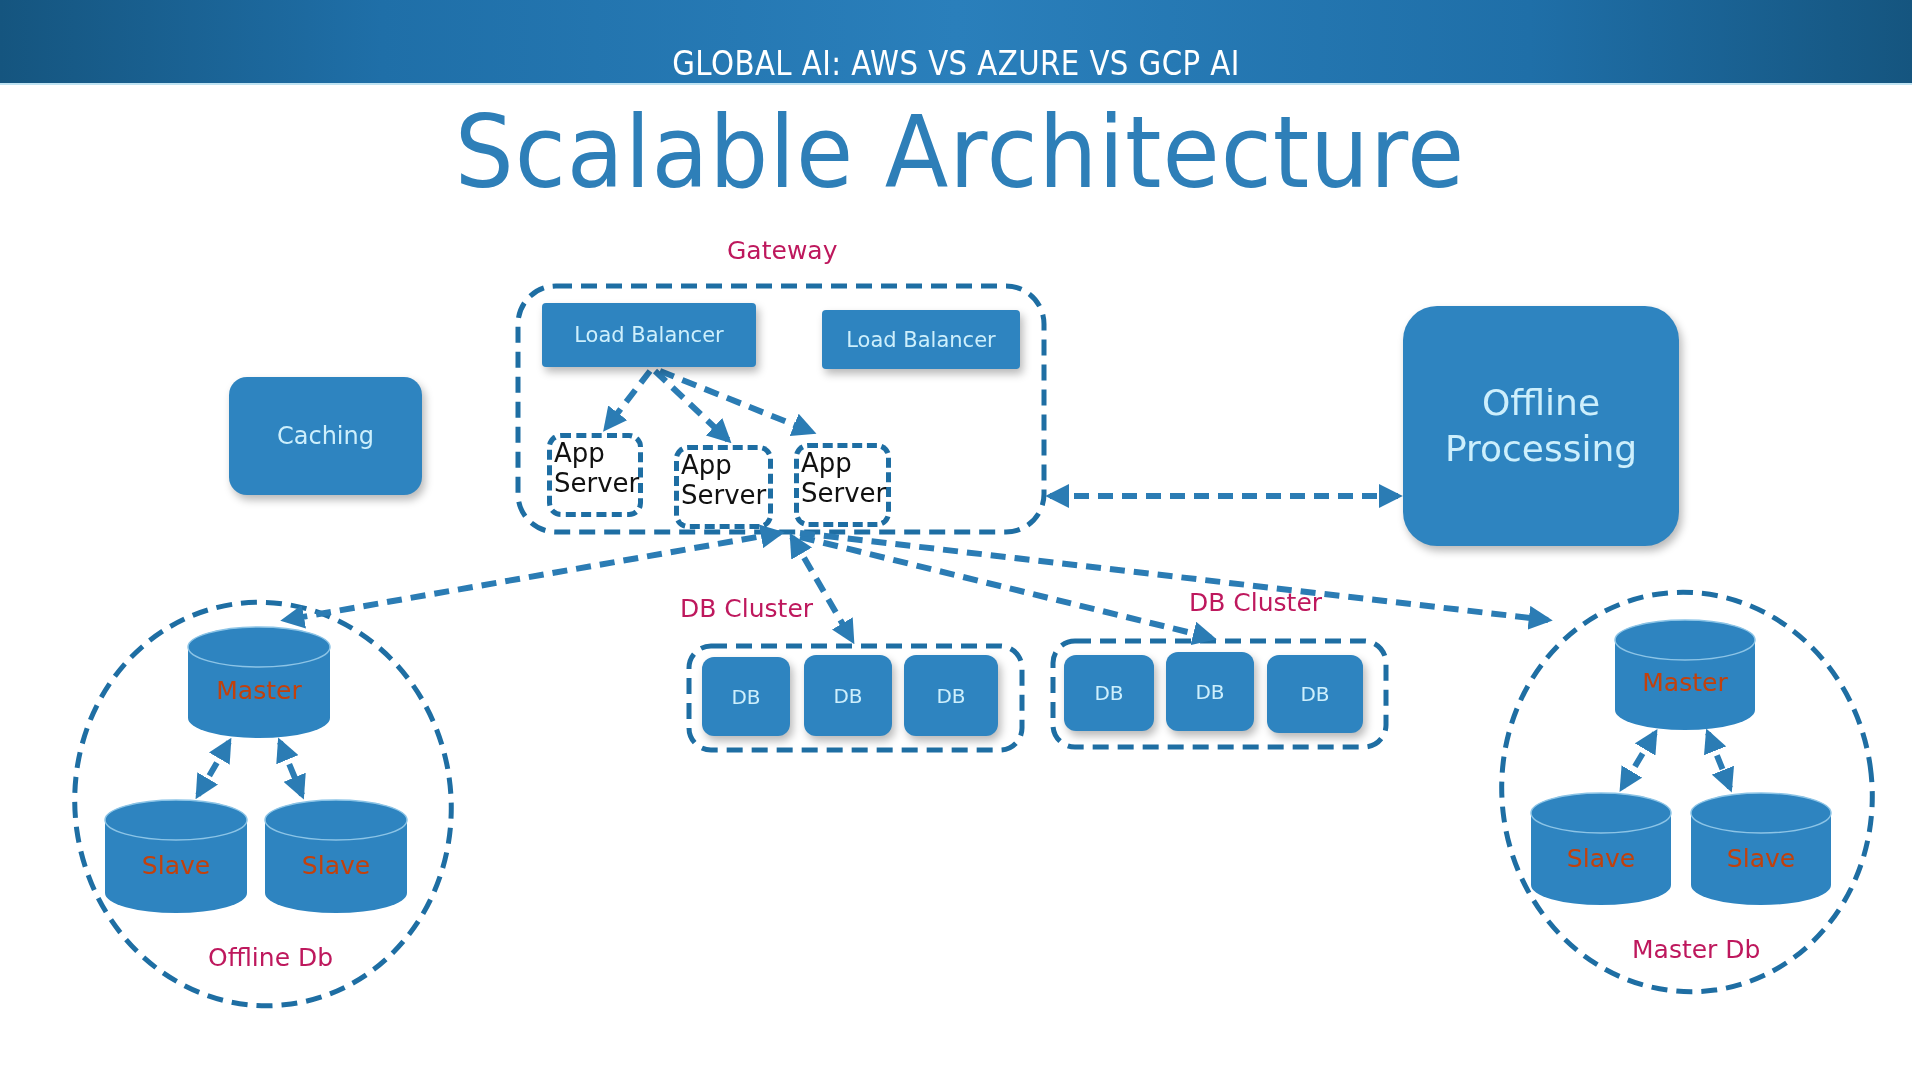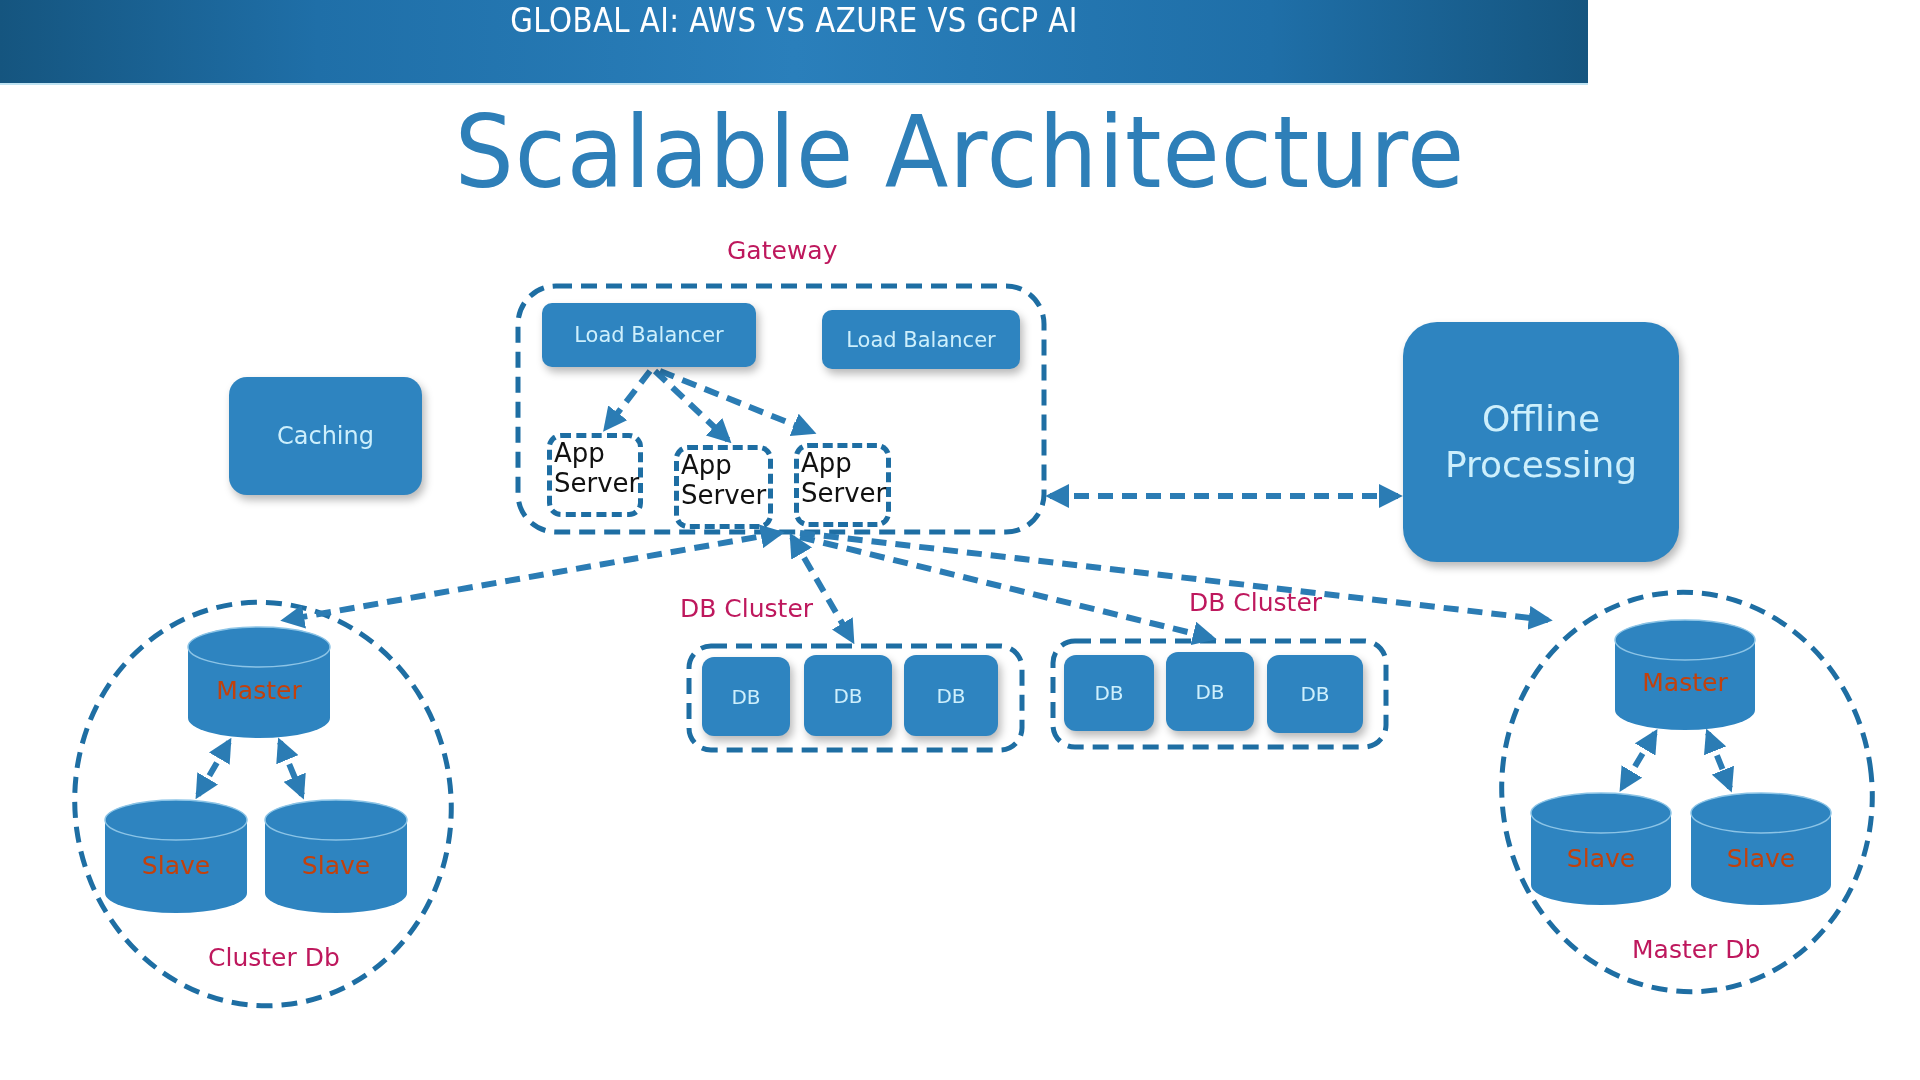--- a/index.html
+++ b/index.html
@@ -3,24 +3,24 @@
   <meta charset="utf-8">
   <style>
     html, body { margin: 0; padding: 0; }
     body {
       width: 1920px; height: 1080px; overflow: hidden;
       background: #ffffff;
       font-family: "DejaVu Sans", sans-serif;
       position: relative;
     }
     .header {
-      position: absolute; left: 0; top: 0; width: 1588px; height: 83px;
+      position: absolute; left: 0; top: 0; width: 1912px; height: 83px;
       background: linear-gradient(90deg, #15557f 0%, #1f6fa8 20%, #2a7fbb 50%, #1f6fa8 80%, #15557f 100%);
       border-bottom: 2px solid #bfe3f2;
-      display: flex; align-items: flex-start; justify-content: center;
+      display: flex; align-items: flex-end; justify-content: center;
     }
     .header-title {
       color: #ffffff; font-size: 34px; letter-spacing: 0.5px;
       font-family: "DejaVu Sans", sans-serif; font-weight: normal;
       transform: scaleX(0.86);
     }
     .slide-title {
       position: absolute; left: 0; top: 93px; width: 1920px; text-align: center;
       color: #2e7fb8; font-size: 100px; line-height: 120px;
       font-family: "DejaVu Sans", sans-serif; font-weight: normal;
@@ -31,24 +31,24 @@
       position: absolute; color: #be185d; font-size: 25px;
       font-family: "DejaVu Sans", sans-serif; white-space: nowrap;
     }
     .box {
       position: absolute; background: #2e84c0; color: #cdeffc;
       border-radius: 14px;
       box-shadow: 3px 5px 8px rgba(0,0,0,0.28);
       display: flex; align-items: center; justify-content: center;
       text-align: center; font-family: "DejaVu Sans", sans-serif;
     }
-    .lb { font-size: 21px; border-radius: 10px; }
+    .lb { font-size: 21px; border-radius: 4px; }
     .db { font-size: 20px; border-radius: 12px; }
     .caching { font-size: 24px; border-radius: 18px; }
-    .offline { font-size: 36px; line-height: 46px; border-radius: 34px; margin-top: 16px; }
+    .offline { font-size: 36px; line-height: 46px; border-radius: 34px; }
     .appsrv {
       position: absolute; border: 5px dashed #1e6ea3; border-radius: 14px;
       color: #111; font-size: 26px; line-height: 30px; padding-left: 2px;
       font-family: "DejaVu Sans", sans-serif; box-sizing: border-box;
       display: flex; flex-direction: column; 
     }
     svg.overlay { position: absolute; left: 0; top: 0; }
     .cyl-text {
       position: absolute; color: #c2410c; font-size: 25px;
       font-family: "DejaVu Sans", sans-serif; text-align: center;
@@ -162,18 +162,18 @@
 <div class="box db" style="left:804px; top:655px; width:88px; height:81px;">DB</div>
 <div class="box db" style="left:904px; top:655px; width:94px; height:81px;">DB</div>
 
 <div class="box db" style="left:1064px; top:655px; width:90px; height:76px;">DB</div>
 <div class="box db" style="left:1166px; top:652px; width:88px; height:79px;">DB</div>
 <div class="box db" style="left:1267px; top:655px; width:96px; height:78px;">DB</div>
 
 <div class="cyl-text" style="left:188px; top:676px; width:142px;">Master</div>
 <div class="cyl-text" style="left:105px; top:851px; width:142px;">Slave</div>
 <div class="cyl-text" style="left:265px; top:851px; width:142px;">Slave</div>
-<div class="label" style="left:208px; top:943px;">Cluster Db</div>
+<div class="label" style="left:208px; top:943px;">Offline Db</div>
 
 <div class="cyl-text" style="left:1615px; top:668px; width:140px;">Master</div>
 <div class="cyl-text" style="left:1531px; top:844px; width:140px;">Slave</div>
 <div class="cyl-text" style="left:1691px; top:844px; width:140px;">Slave</div>
 <div class="label" style="left:1632px; top:935px;">Master Db</div>
 
 </body></html>

